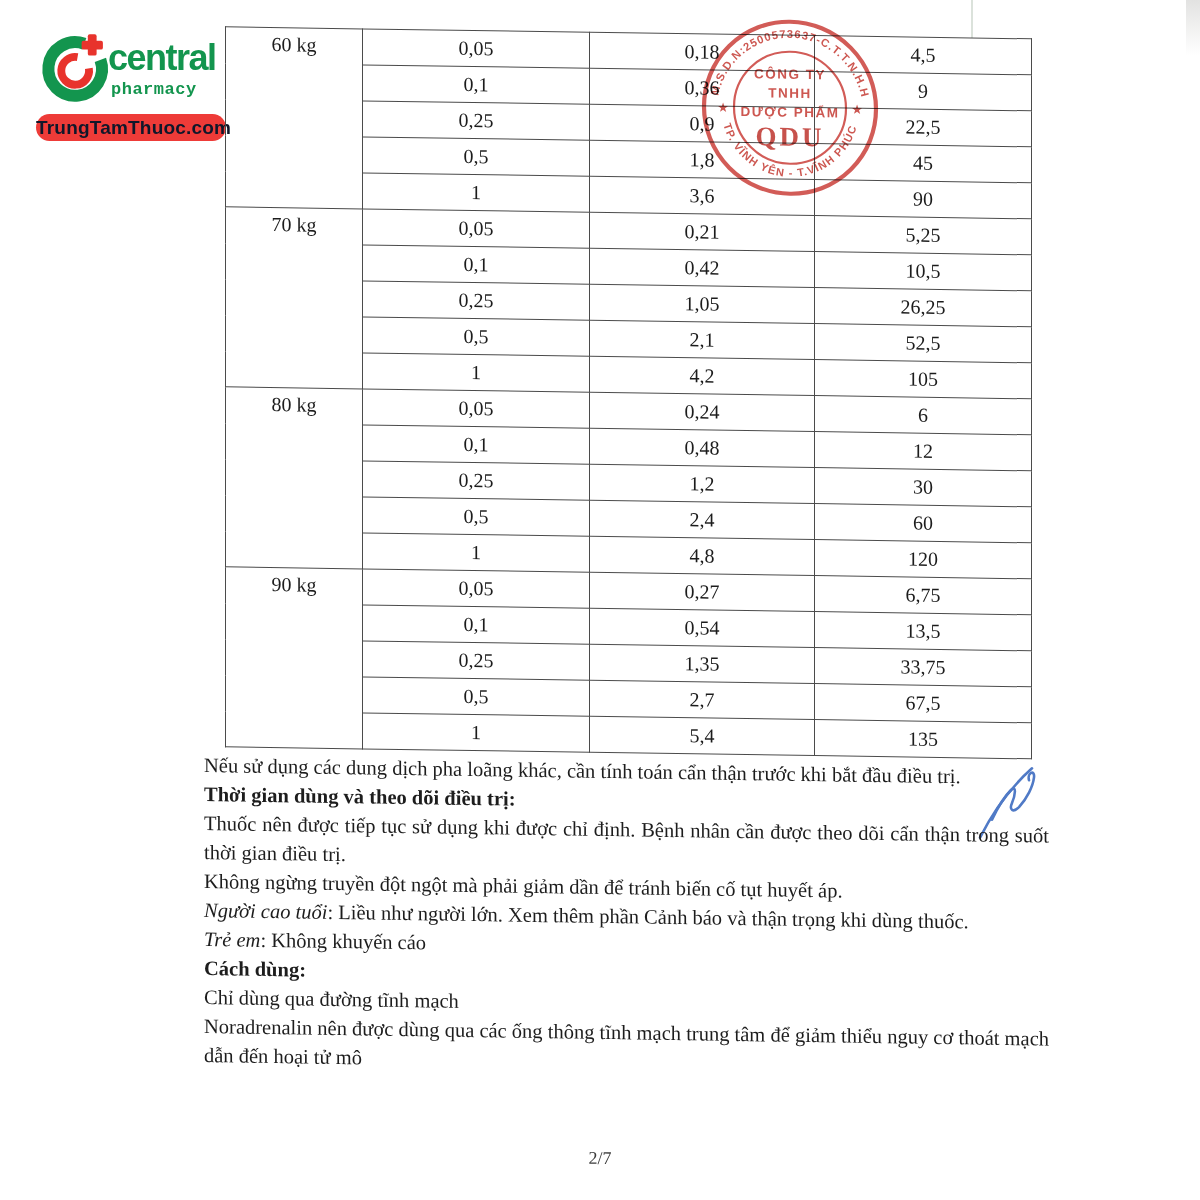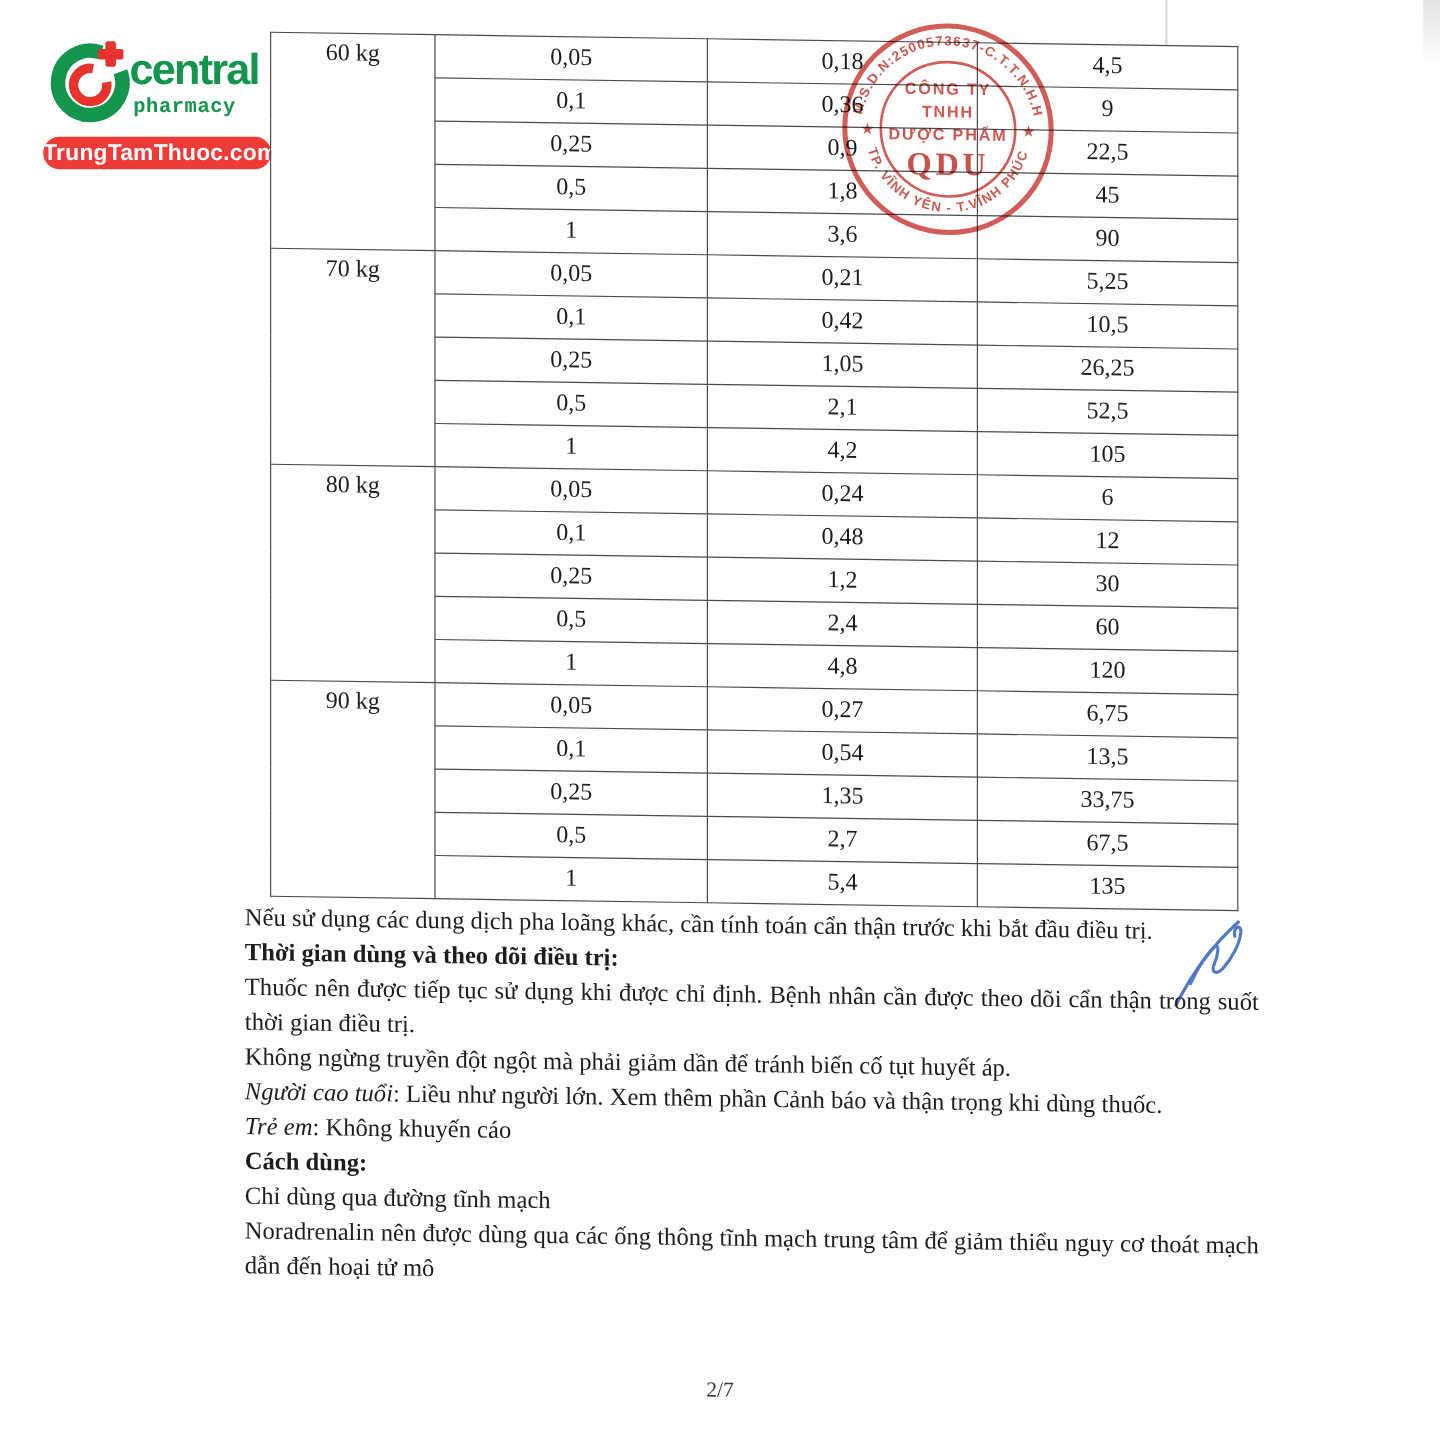--- a/index.html
+++ b/index.html
@@ -17,21 +17,21 @@
     font-family:"Liberation Sans","DejaVu Sans",sans-serif;
     font-weight:bold;font-size:36px;letter-spacing:-1.5px;line-height:1;
   }
   .logo-sub{
     position:absolute;left:77px;top:57px;
     font-family:Liberation Mono, monospace;
     font-weight:bold;font-size:17px;letter-spacing:.5px;line-height:1;
   }
   .logo-banner{
     position:absolute;left:2px;top:90px;width:190px;height:27px;
-    border-radius:14px;color:#ffffff;text-align:center;line-height:27px;
+    border-radius:14px;color:#0f172a;text-align:center;line-height:27px;
     font-family:"Liberation Sans","DejaVu Sans",sans-serif;
     font-weight:bold;font-size:19px;letter-spacing:.2px;
   }
   
   .scan{position:absolute;left:0;top:0;width:1200px;height:1200px;
         transform:skewY(0.85deg);transform-origin:200px 0;}
   
   .dose-table{
     position:absolute;left:225px;top:26px;width:806px;
     border-collapse:collapse;table-layout:fixed;

